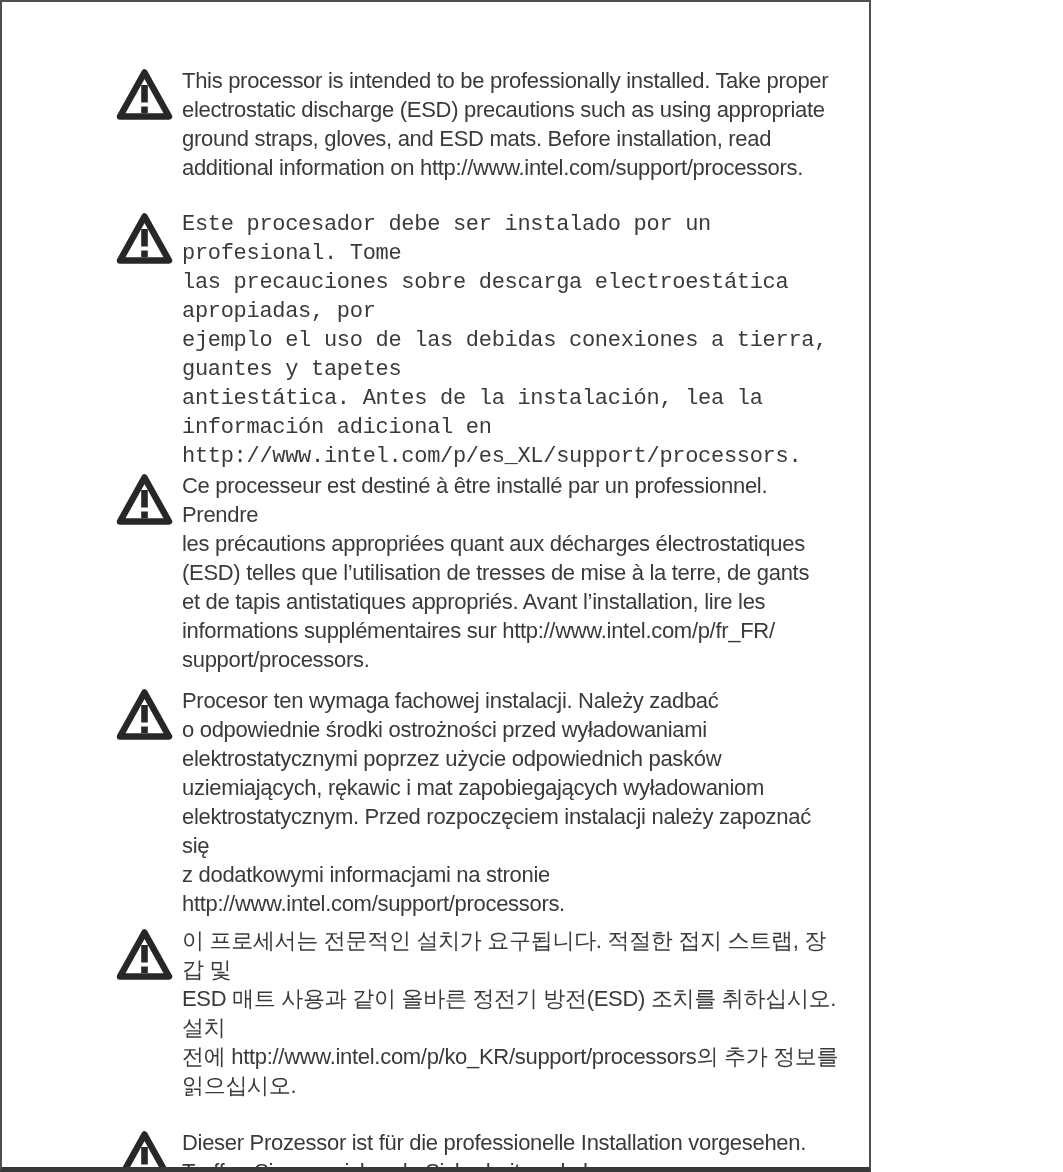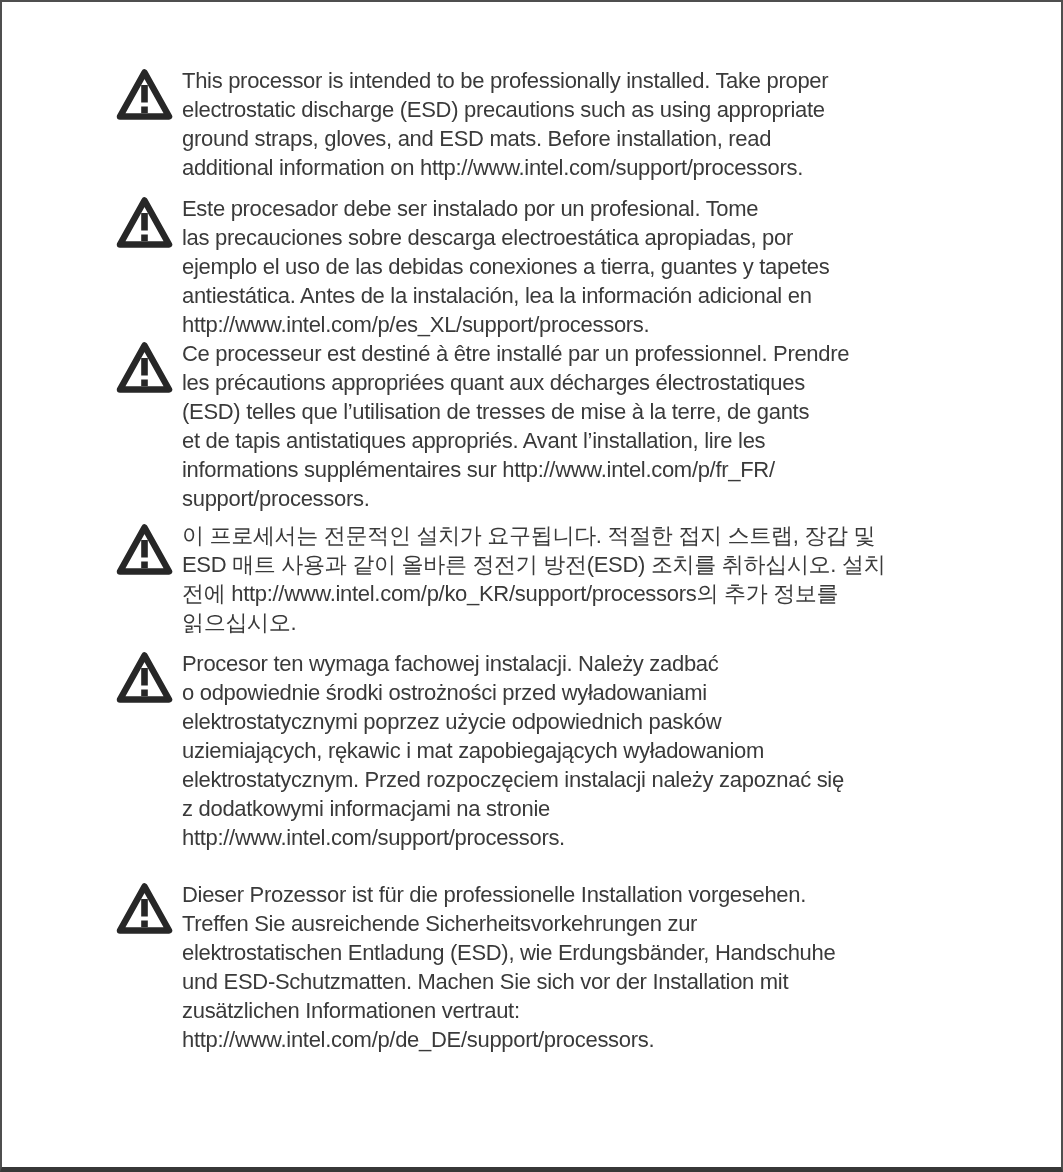--- a/index.html
+++ b/index.html
@@ -2,39 +2,39 @@
 <html><head>
 <meta charset="utf-8">
 <style>
   html, body {
     margin: 0;
     padding: 0;
     background: #ffffff;
   }
   .page {
     position: relative;
-    width: 1063px;
+    width: 871px;
     height: 1172px;
     box-sizing: border-box;
     background: #ffffff;
     border-top: 2px solid #4f4f4f;
     border-left: 2px solid #4f4f4f;
     border-right: 2px solid #4f4f4f;
     border-bottom: 5px solid #383838;
     overflow: hidden;
     font-family: "Liberation Sans", "DejaVu Sans", sans-serif;
   }
   .content {
     padding: 64px 30px 0 114px;
   }
   .warning {
     display: flex;
     align-items: flex-start;
   }
-  .warning.w2 { margin-top: 12px; }
+  .warning.w2 { margin-top: 28px; font-family: Liberation Mono, monospace; }
   .warning.w3 { }
   .warning.w4 { margin-top: 12px; }
   .warning.w5 { margin-top: 8px; }
   .warning.w6 { margin-top: 28px; }
   .warning-icon {
     flex: 0 0 auto;
     width: 57px;
     height: 54px;
     margin-top: 2px;
     margin-right: 9px;
@@ -98,49 +98,49 @@
         </svg>
       </span>
       <p class="warning-text">Ce processeur est destiné à être installé par un professionnel. Prendre
 les précautions appropriées quant aux décharges électrostatiques
 (ESD) telles que l’utilisation de tresses de mise à la terre, de gants
 et de tapis antistatiques appropriés. Avant l’installation, lire les
 informations supplémentaires sur http://www.intel.com/p/fr_FR/
 support/processors.</p>
     </div>
 
-    <div class="warning w5">
-      <span class="warning-icon">
-        <svg viewBox="0 0 57 54" aria-hidden="true">
-          <path d="M28.5 4.5 L53 48.5 L4 48.5 Z" fill="none" stroke="currentColor" stroke-width="6.5" stroke-linejoin="round"></path>
-          <rect x="25.2" y="17" width="6.6" height="17.5" fill="currentColor"></rect>
-          <rect x="25.2" y="38.5" width="6.6" height="6.6" fill="currentColor"></rect>
-        </svg>
-      </span>
-      <p class="warning-text">이 프로세서는 전문적인 설치가 요구됩니다. 적절한 접지 스트랩, 장갑 및
-ESD 매트 사용과 같이 올바른 정전기 방전(ESD) 조치를 취하십시오. 설치
-전에 http://www.intel.com/p/ko_KR/support/processors의 추가 정보를
-읽으십시오.</p>
-    </div>
-
     <div class="warning w4">
       <span class="warning-icon">
         <svg viewBox="0 0 57 54" aria-hidden="true">
           <path d="M28.5 4.5 L53 48.5 L4 48.5 Z" fill="none" stroke="currentColor" stroke-width="6.5" stroke-linejoin="round"></path>
           <rect x="25.2" y="17" width="6.6" height="17.5" fill="currentColor"></rect>
           <rect x="25.2" y="38.5" width="6.6" height="6.6" fill="currentColor"></rect>
         </svg>
       </span>
       <p class="warning-text">Procesor ten wymaga fachowej instalacji. Należy zadbać
 o odpowiednie środki ostrożności przed wyładowaniami
 elektrostatycznymi poprzez użycie odpowiednich pasków
 uziemiających, rękawic i mat zapobiegających wyładowaniom
 elektrostatycznym. Przed rozpoczęciem instalacji należy zapoznać się
 z dodatkowymi informacjami na stronie
 http://www.intel.com/support/processors.</p>
+    </div>
+
+    <div class="warning w5">
+      <span class="warning-icon">
+        <svg viewBox="0 0 57 54" aria-hidden="true">
+          <path d="M28.5 4.5 L53 48.5 L4 48.5 Z" fill="none" stroke="currentColor" stroke-width="6.5" stroke-linejoin="round"></path>
+          <rect x="25.2" y="17" width="6.6" height="17.5" fill="currentColor"></rect>
+          <rect x="25.2" y="38.5" width="6.6" height="6.6" fill="currentColor"></rect>
+        </svg>
+      </span>
+      <p class="warning-text">이 프로세서는 전문적인 설치가 요구됩니다. 적절한 접지 스트랩, 장갑 및
+ESD 매트 사용과 같이 올바른 정전기 방전(ESD) 조치를 취하십시오. 설치
+전에 http://www.intel.com/p/ko_KR/support/processors의 추가 정보를
+읽으십시오.</p>
     </div>
 
     <div class="warning w6">
       <span class="warning-icon">
         <svg viewBox="0 0 57 54" aria-hidden="true">
           <path d="M28.5 4.5 L53 48.5 L4 48.5 Z" fill="none" stroke="currentColor" stroke-width="6.5" stroke-linejoin="round"></path>
           <rect x="25.2" y="17" width="6.6" height="17.5" fill="currentColor"></rect>
           <rect x="25.2" y="38.5" width="6.6" height="6.6" fill="currentColor"></rect>
         </svg>
       </span>

